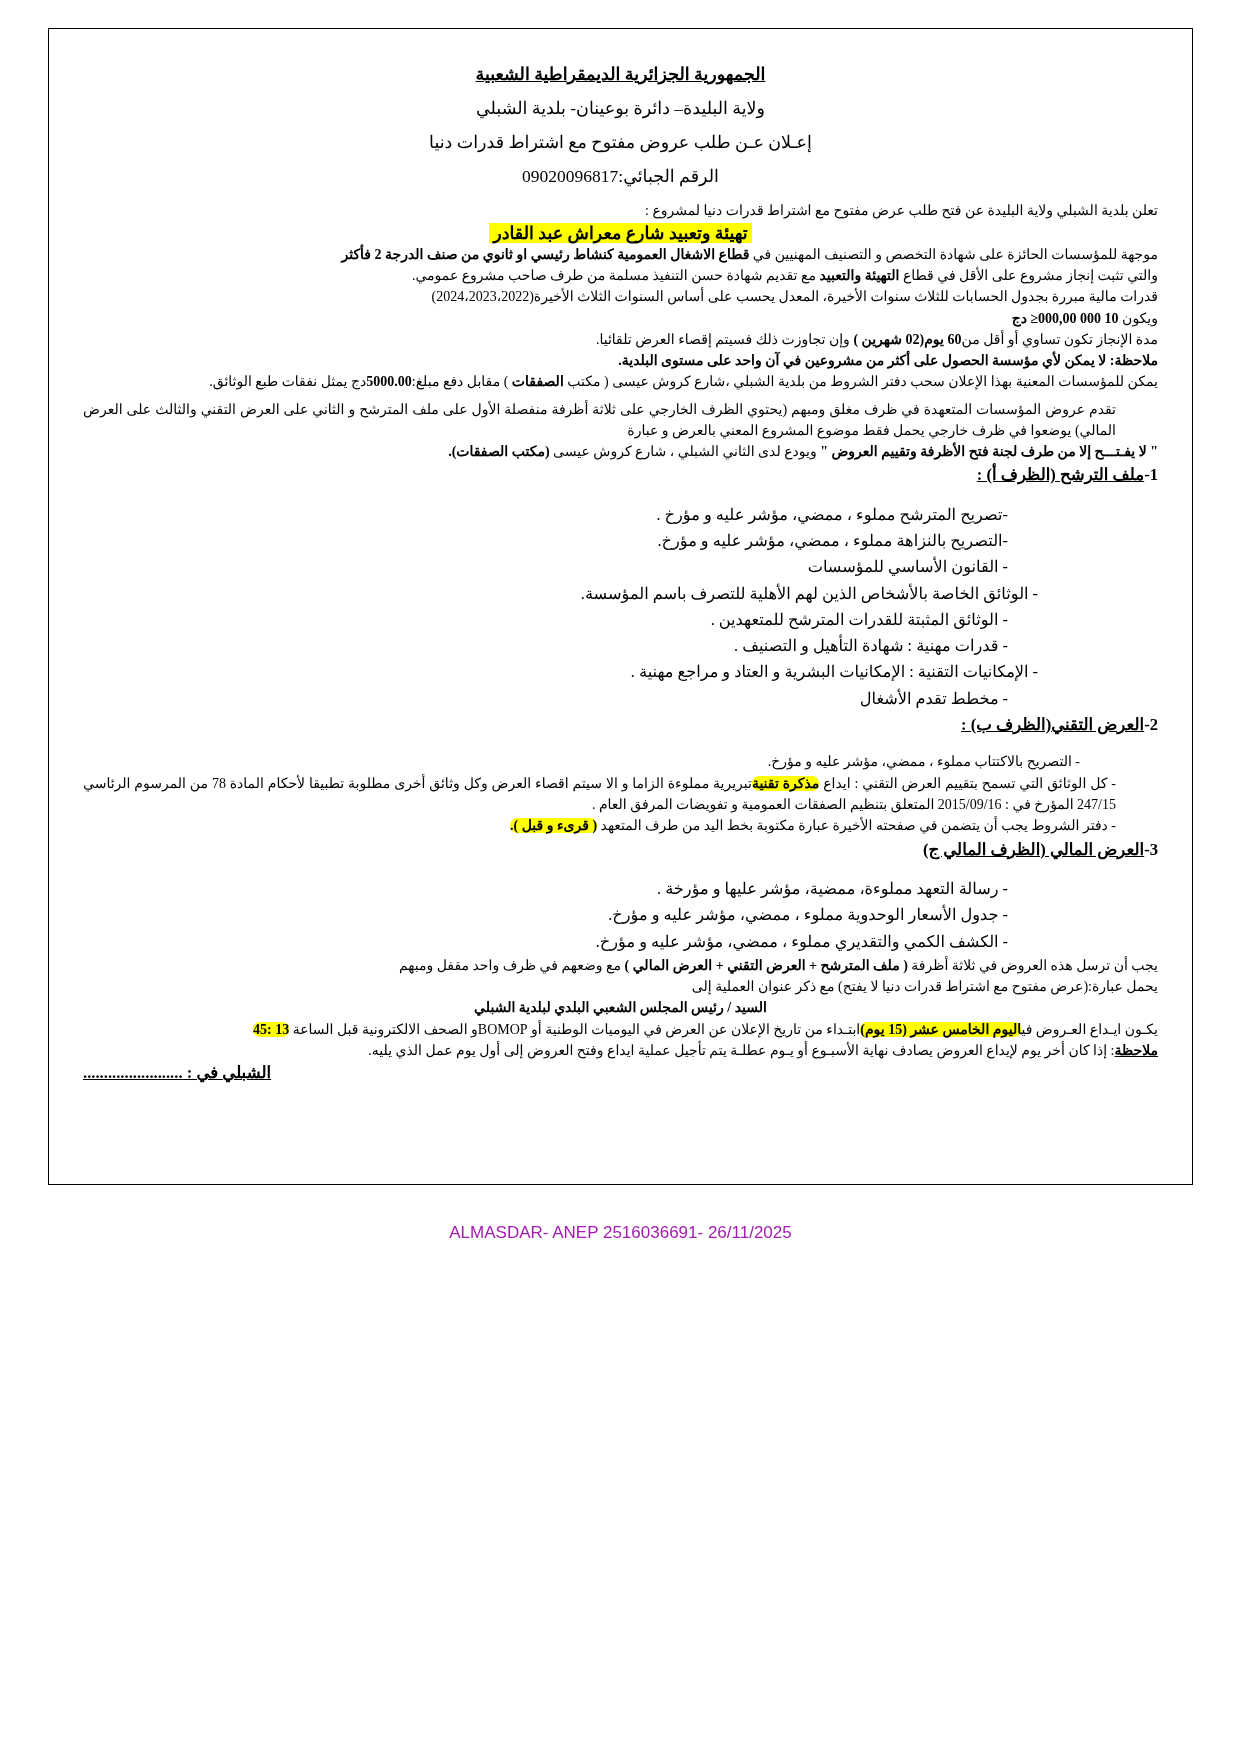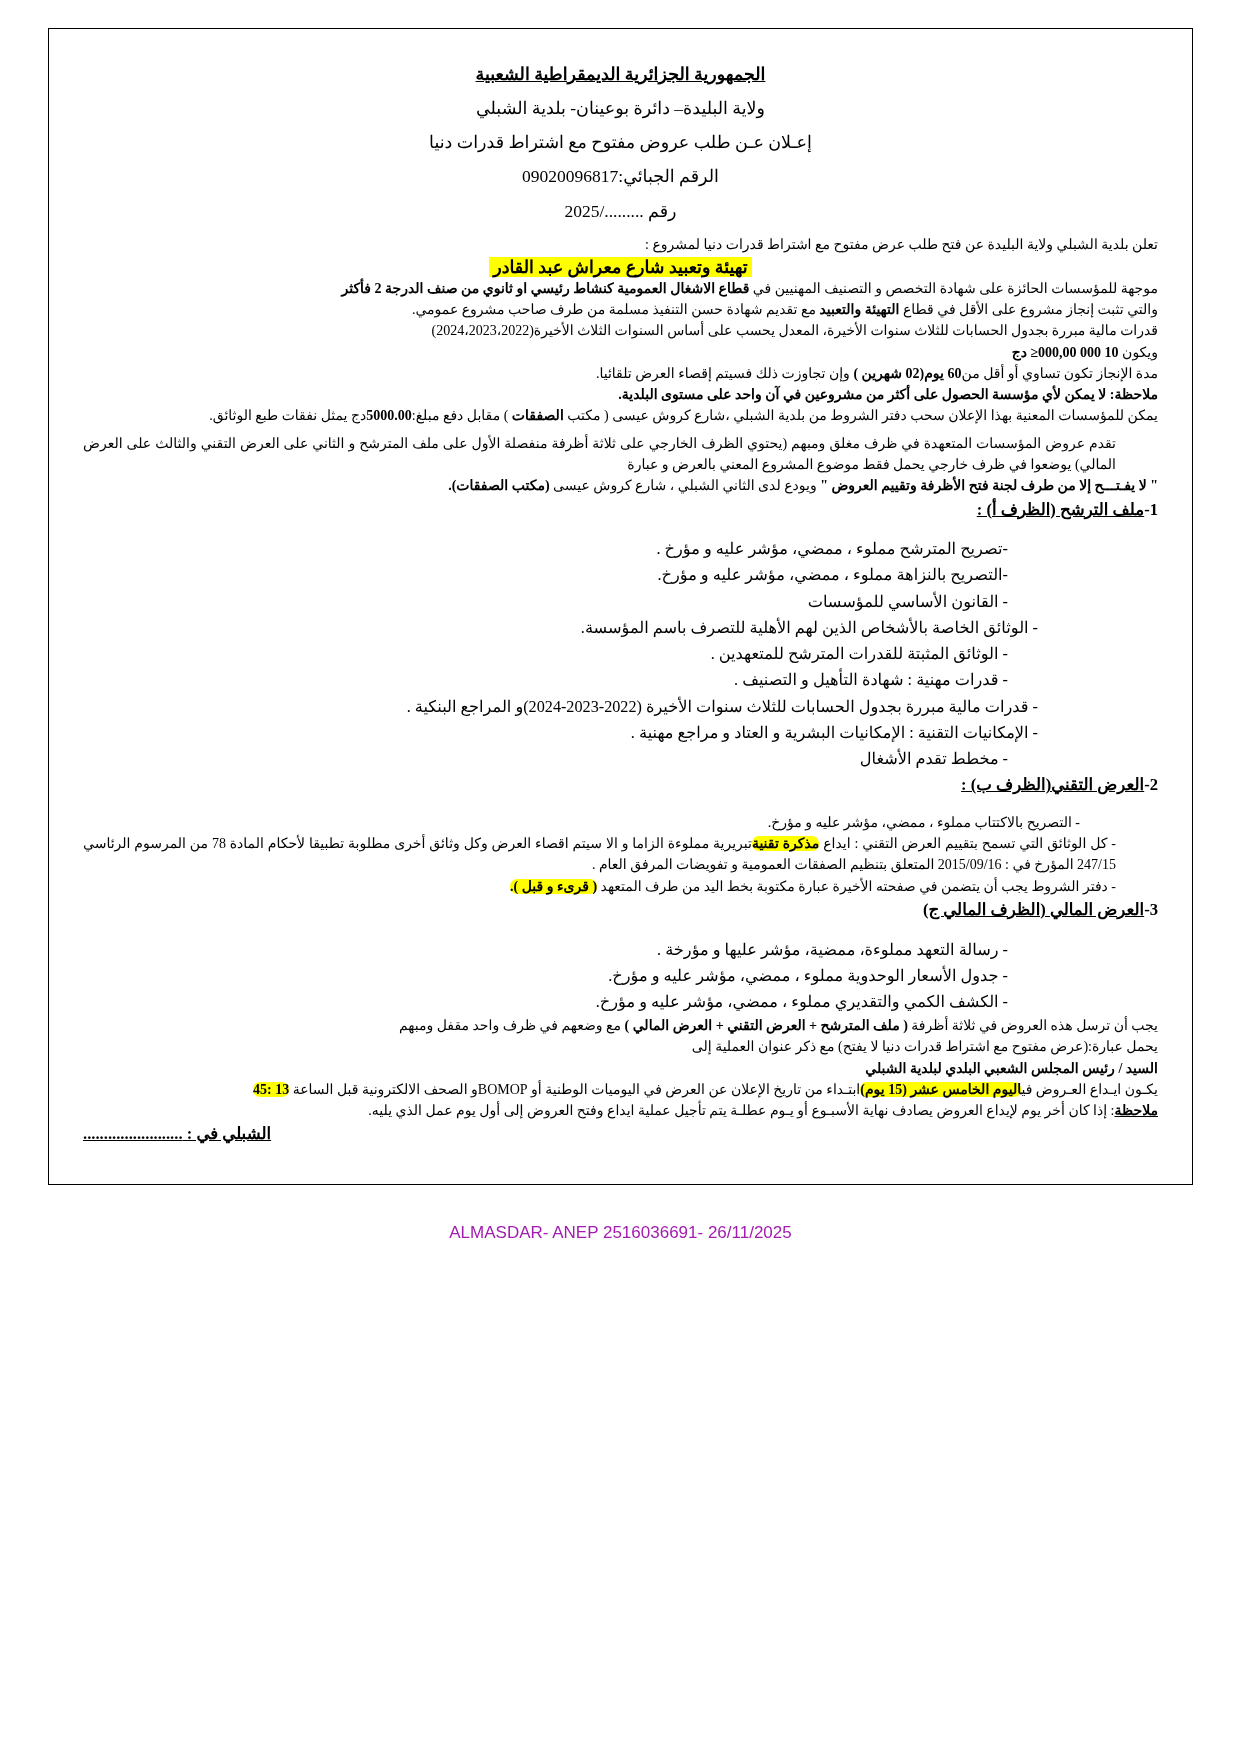--- a/index.html
+++ b/index.html
@@ -50,21 +50,21 @@
   .hdr .ln { display: block; }
 
   
   .p {
     font-size: 14px;
     line-height: 1.52;
     margin: 0;
     text-align: justify;
     text-justify: inter-word;
   }
-  .p.ctr { text-align: right; }
+  .p.ctr { text-align: center; }
   .p.rt  { text-align: right; }
   .b { font-weight: 700; }
   .u { text-decoration: underline; }
   .hl {
     background: #ffff00;
     font-weight: 700;
     border-radius: 7px;
   }
 
   .proj-title {
@@ -133,21 +133,20 @@
 
 <div class="page">
   <div class="sheet">
     <div class="sheet-inner">
 
       <div class="hdr">
         <span class="ln ttl-1">الجمهورية الجزائرية الديمقراطية الشعبية</span>
         <span class="ln">ولاية البليدة– دائرة بوعينان- بلدية الشبلي</span>
         <span class="ln">إعـلان عـن طلب عروض مفتوح مع اشتراط قدرات دنيا</span>
         <span class="ln">الرقم الجبائي:09020096817</span>
-        <span class="ln">رقم ........./2025</span>
       </div>
 
       <div class="gap-s"></div>
 
       <p class="p rt">تعلن بلدية الشبلي ولاية البليدة عن فتح طلب عرض مفتوح مع اشتراط قدرات دنيا لمشروع :</p>
 
       <div class="proj-title">
         <span>تهيئة وتعبيد شارع معراش عبد القادر</span>
       </div>
 
@@ -173,21 +172,20 @@
 
       <p class="sec-head rt"><span>1-</span><span class="u">ملف الترشح (الظرف أ) :</span></p>
 
       <ul class="dlist">
         <li>-تصريح المترشح مملوء ، ممضي، مؤشر عليه و مؤرخ .</li>
         <li>-التصريح بالنزاهة مملوء ، ممضي، مؤشر عليه و مؤرخ.</li>
         <li>- القانون الأساسي للمؤسسات</li>
         <li class="wide">- الوثائق الخاصة بالأشخاص الذين لهم الأهلية للتصرف باسم المؤسسة.</li>
         <li>- الوثائق المثبتة للقدرات المترشح  للمتعهدين .</li>
         <li>- قدرات  مهنية : شهادة التأهيل و التصنيف .</li>
-        <li class="wide">- قدرات مالية مبررة بجدول الحسابات للثلاث سنوات الأخيرة (2022-2023-2024)و  المراجع البنكية .</li>
         <li class="wide">- الإمكانيات التقنية : الإمكانيات البشرية  و العتاد و مراجع مهنية .</li>
         <li>- مخطط تقدم الأشغال</li>
       </ul>
 
       <p class="sec-head rt"><span>2-</span><span class="u">العرض التقني(الظرف ب) :</span></p>
 
       <p class="p rt ind-2">- التصريح بالاكتتاب مملوء ، ممضي، مؤشر عليه و مؤرخ.</p>
 
       <p class="p ind-1"><span>- كل الوثائق التي تسمح بتقييم العرض التقني : ايداع </span><span class="hl">مذكرة تقنية</span><span>تبريرية مملوءة الزاما  و الا سيتم  اقصاء  العرض وكل وثائق أخرى  مطلوبة تطبيقا لأحكام المادة 78 من المرسوم الرئاسي 247/15 المؤرخ في : 2015/09/16 المتعلق بتنظيم الصفقات العمومية و تفويضات المرفق العام .</span></p>
 

